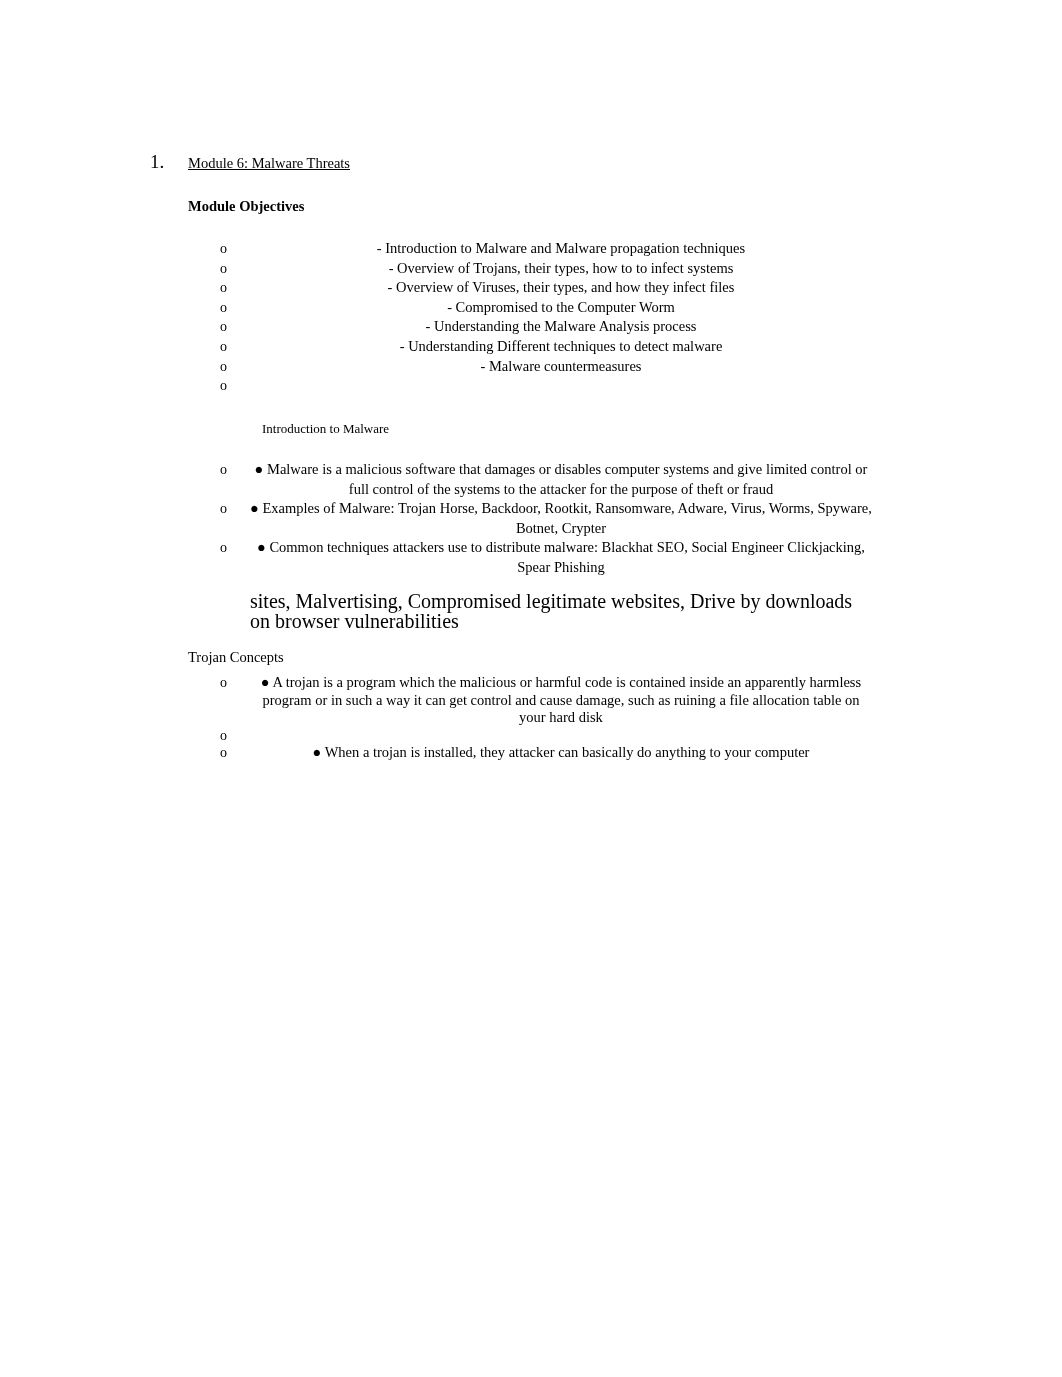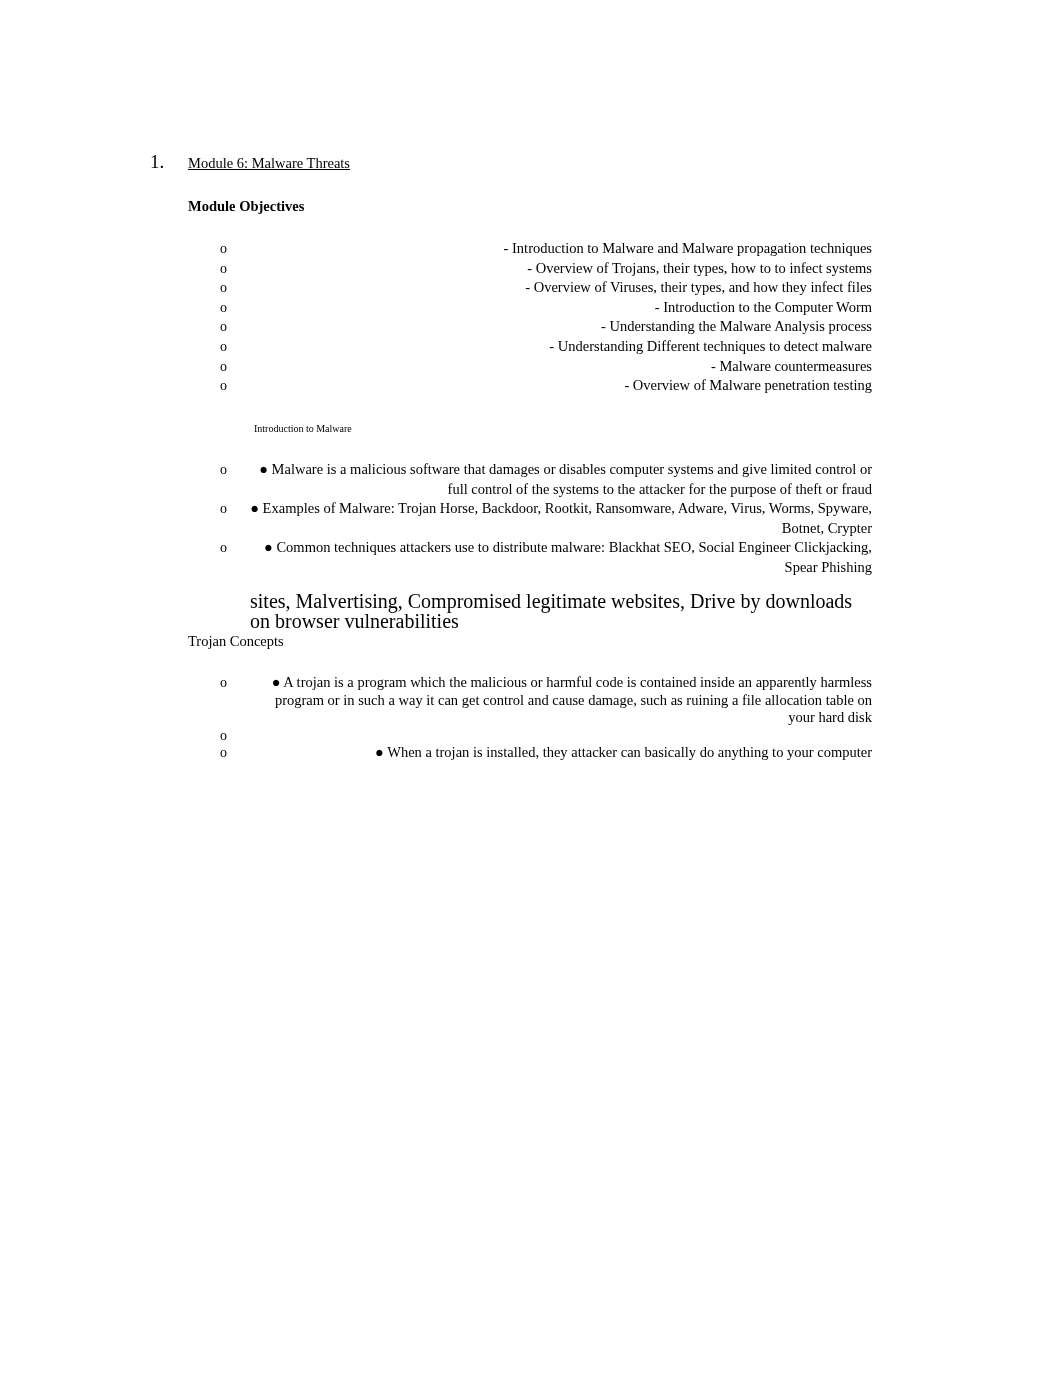--- a/index.html
+++ b/index.html
@@ -45,22 +45,22 @@
   .section-heading {
     position: absolute;
     left: 188px;
     font-size: 14.5px;
     line-height: 20px;
   }
 
   
   .sub-heading {
     position: absolute;
-    left: 254px;
-    font-size: 10px;
+    left: 262px;
+    font-size: 13px;
     line-height: 20px;
   }
 
   
   .bullet-list {
     position: absolute;
     left: 150px;
     width: 760px;
     font-size: 14.5px;
   }
@@ -79,21 +79,21 @@
     box-sizing: border-box;
     font-size: 14px;
     line-height: 19.6px;
   }
   .bullet-row.tight .bullet-marker {
     line-height: 17.5px;
   }
   .bullet-text {
     flex: 1 1 auto;
     padding-right: 38px;
-    text-align: right;
+    text-align: center;
   }
 
   
   .plain-para {
     position: absolute;
     left: 250px;
     width: 620px;
     font-size: 20px;
     line-height: 20px;
   }
@@ -120,37 +120,36 @@
       <div class="bullet-row">
         <span class="bullet-marker">o</span>
         <span class="bullet-text">- Overview of Trojans, their types, how to to infect systems</span>
       </div>
       <div class="bullet-row">
         <span class="bullet-marker">o</span>
         <span class="bullet-text">- Overview of Viruses, their types, and how they infect files</span>
       </div>
       <div class="bullet-row">
         <span class="bullet-marker">o</span>
-        <span class="bullet-text">- Introduction to the Computer Worm</span>
+        <span class="bullet-text">- Compromised to the Computer Worm</span>
       </div>
       <div class="bullet-row">
         <span class="bullet-marker">o</span>
         <span class="bullet-text">- Understanding the Malware Analysis process</span>
       </div>
       <div class="bullet-row">
         <span class="bullet-marker">o</span>
         <span class="bullet-text">- Understanding Different techniques to detect malware</span>
       </div>
       <div class="bullet-row">
         <span class="bullet-marker">o</span>
         <span class="bullet-text">- Malware countermeasures</span>
       </div>
       <div class="bullet-row">
         <span class="bullet-marker">o</span>
-        <span class="bullet-text">- Overview of Malware penetration testing</span>
       </div>
     </div>
 
   <div class="sub-heading" style="top:419px;">Introduction to Malware</div>
 
   <div class="bullet-list" id="intro-list" style="top:460px;">
       <div class="bullet-row">
         <span class="bullet-marker">o</span>
         <span class="bullet-text">● Malware is a malicious software that damages or disables computer systems and give limited control or full control of the systems to the attacker for the purpose of theft or fraud</span>
       </div>
@@ -159,21 +158,21 @@
         <span class="bullet-text">● Examples of Malware: Trojan Horse, Backdoor, Rootkit, Ransomware, Adware, Virus, Worms, Spyware, Botnet, Crypter</span>
       </div>
       <div class="bullet-row">
         <span class="bullet-marker">o</span>
         <span class="bullet-text">● Common techniques attackers use to distribute malware: Blackhat SEO, Social Engineer Clickjacking, Spear Phishing</span>
       </div>
     </div>
 
   <div class="plain-para" style="top:591px;">sites, Malvertising, Compromised legitimate websites, Drive by downloads on browser vulnerabilities</div>
 
-  <div class="section-heading" style="top:631px;">Trojan Concepts</div>
+  <div class="section-heading" style="top:647px;">Trojan Concepts</div>
 
   <div class="bullet-list" id="trojan-list" style="top:674px;">
       <div class="bullet-row tight">
         <span class="bullet-marker">o</span>
         <span class="bullet-text">● A trojan is a program which the malicious or harmful code is contained inside an apparently harmless program or in such a way it can get control and cause damage, such as ruining a file allocation table on your hard disk</span>
       </div>
       <div class="bullet-row tight">
         <span class="bullet-marker">o</span>
       </div>
       <div class="bullet-row tight">

